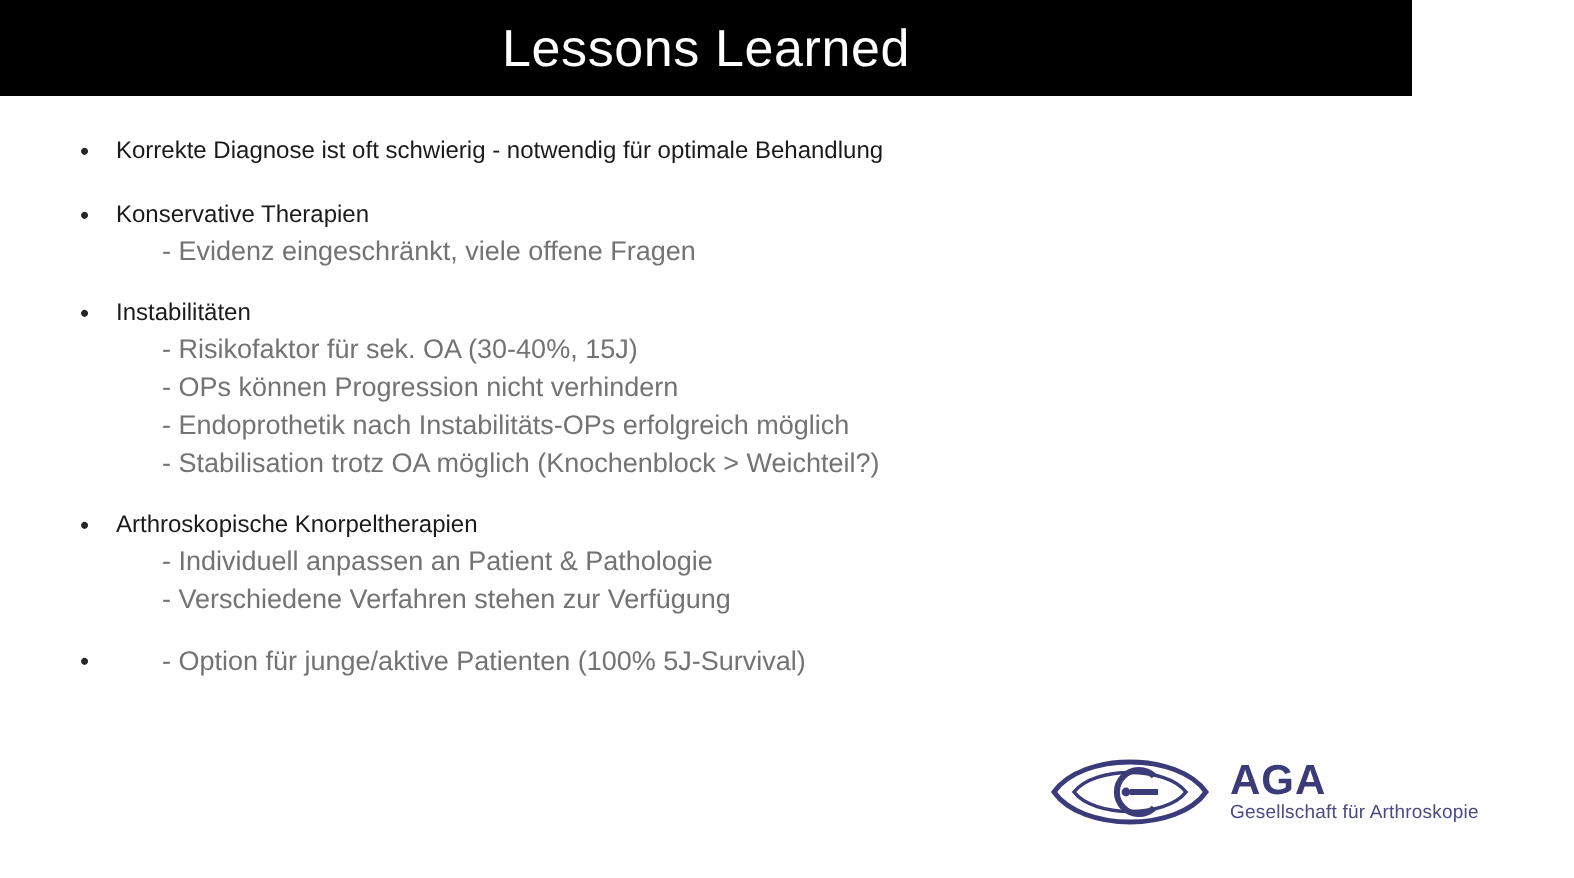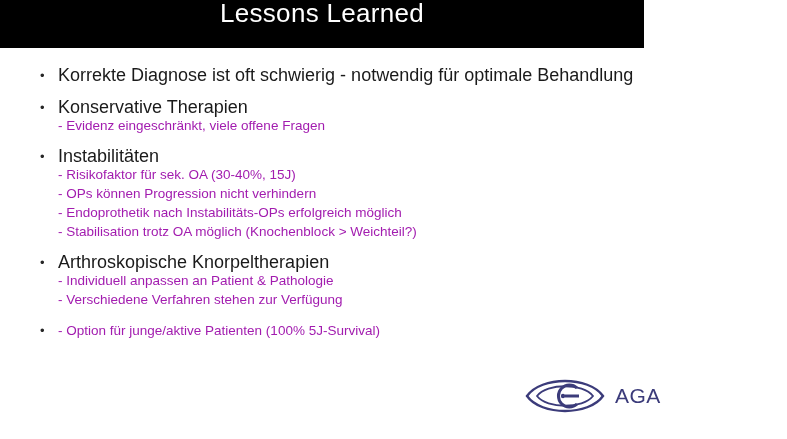--- a/index.html
+++ b/index.html
@@ -21,25 +21,25 @@
     width: 787px;
     height: 439px;
     background: #ffffff;
   }
 
   
   #title-bar {
     position: absolute;
     left: 0;
     top: 0;
-    width: 644px;
+    width: 706px;
     height: 48px;
     background: #000000;
     display: flex;
-    align-items: flex-start;
+    align-items: center;
     justify-content: center;
   }
   #title-text {
     color: #ffffff;
     font-size: 26px;
     font-weight: 400;
     letter-spacing: 0.3px;
     line-height: 1;
     white-space: nowrap;
   }
@@ -63,30 +63,31 @@
     position: absolute;
     left: 22px;
     top: 3px;
     width: 4px;
     height: 4px;
     font-size: 13px;
     line-height: 13px;
     color: #262626;
   }
   .block-head {
-    font-size: 18px;
+    font-size: 12px;
     color: #1a1a1a;
     line-height: 18px;
     white-space: nowrap;
   }
   .sub {
     font-size: 13.5px;
-    color: #a21caf;
+    color: #737373;
     line-height: 19px;
     white-space: nowrap;
+    margin-left: 23px;
   }
 
   
   #block-0 { margin-top: 6px; margin-bottom: 14px; }
   #block-1 { margin-bottom: 12px; }
   #block-2 { margin-bottom: 12px; }
   #block-3 { margin-bottom: 12px; }
   #block-4 { margin-bottom: 0; }
 
   
@@ -105,21 +106,21 @@
     width: 84px;
     height: 52px;
   }
   #logo-text {
     flex: 1 1 auto;
     line-height: 1.1;
   }
   #logo-title {
     color: #3b3b7a;
     font-size: 21px;
-    font-weight: 400;
+    font-weight: 700;
     letter-spacing: 0.5px;
   }
   #logo-sub1, #logo-sub2 {
     color: #4a4a86;
     font-size: 9.5px;
     letter-spacing: 0.1px;
     white-space: nowrap;
   }
 </style>
 </head>
@@ -177,16 +178,17 @@
 
         <path d="M54 18 A11 11 0 1 0 54 34" fill="none" stroke="#3b3b7a" stroke-width="3"></path>
 
         <path d="M42 26 L56 26" fill="none" stroke="#3b3b7a" stroke-width="3"></path>
 
         <circle cx="40" cy="26" r="2.2" fill="#3b3b7a"></circle>
       </svg>
     </div>
     <div id="logo-text">
       <div id="logo-title">AGA</div>
+      <div id="logo-sub1">Gesellschaft für Arthroskopie</div>
     </div>
   </div>
 
 </div>
 
 </body></html>

